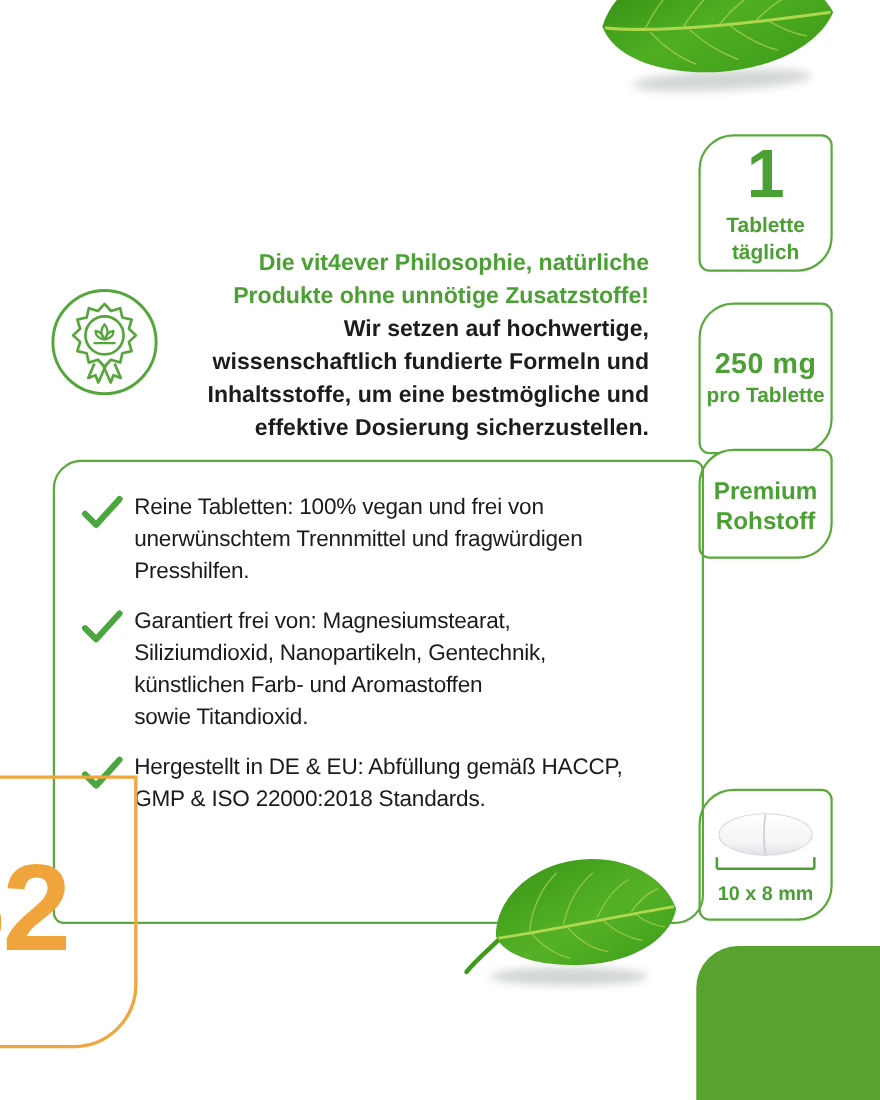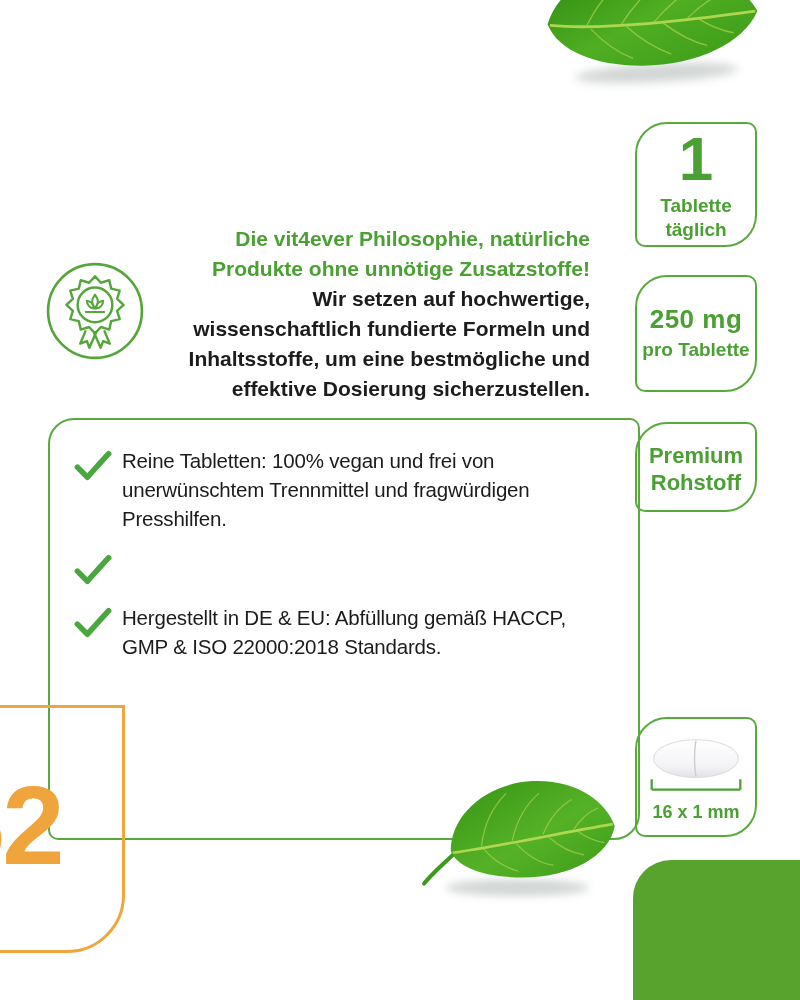--- a/index.html
+++ b/index.html
@@ -36,22 +36,22 @@
     position:absolute;left:635px;width:122px;box-sizing:border-box;
     border:2px solid #5aa93c;border-radius:32px 10px 32px 10px;
     display:flex;flex-direction:column;align-items:center;justify-content:center;
     text-align:center;background:#fff;
   }
   .card-value-xl{color:#4aa032;font-weight:800;font-size:62px;line-height:1;}
   .card-value-lg{color:#4aa032;font-weight:800;font-size:56px;line-height:1;}
   .card-value-md{color:#4aa032;font-weight:800;font-size:26px;line-height:1.1;letter-spacing:.5px;}
   .card-label{color:#4aa032;font-weight:700;font-size:19px;line-height:1.25;white-space:pre-line;margin-top:4px;}
   #card-daily{top:122px;height:125px;}
-  #card-dose{top:275px;height:117px;}
-  #card-quality{top:422px;height:90px;}
+  #card-dose{top:275px;height:138px;}
+  #card-quality{top:408px;height:100px;}
   #card-supply{top:570px;height:122px;}
   #card-size{top:717px;height:120px;padding-top:4px;}
   #card-size .card-label{margin-top:0;font-size:18px;}
 
   
   .orange-box{
     position:absolute;left:-60px;top:705px;width:185px;height:248px;
     border:3px solid #efa63d;border-radius:0 0 58px 0;box-sizing:border-box;z-index:2;
   }
   .orange-number{
@@ -132,20 +132,24 @@
         <path d="M3,15 L12,24 L31,3" stroke="#4aa63e" stroke-width="5" fill="none" stroke-linecap="round" stroke-linejoin="round"></path>
       </svg>
       <div class="check-text">Reine Tabletten: 100% vegan und frei von
 unerwünschtem Trennmittel und fragwürdigen
 Presshilfen.</div>
     </div>
     <div class="check-row">
       <svg width="38" height="32" viewBox="0 0 34 28">
         <path d="M3,15 L12,24 L31,3" stroke="#4aa63e" stroke-width="5" fill="none" stroke-linecap="round" stroke-linejoin="round"></path>
       </svg>
+      <div class="check-text">Garantiert frei von: Magnesiumstearat,
+Siliziumdioxid, Nanopartikeln, Gentechnik,
+künstlichen Farb- und Aromastoffen
+sowie Titandioxid.</div>
     </div>
     <div class="check-row">
       <svg width="38" height="32" viewBox="0 0 34 28">
         <path d="M3,15 L12,24 L31,3" stroke="#4aa63e" stroke-width="5" fill="none" stroke-linecap="round" stroke-linejoin="round"></path>
       </svg>
       <div class="check-text">Hergestellt in DE &amp; EU: Abfüllung gemäß HACCP,
 GMP &amp; ISO 22000:2018 Standards.</div>
     </div>
   </div>
 
@@ -176,21 +180,21 @@
         </linearGradient>
       </defs>
       <ellipse cx="55" cy="25" rx="45" ry="20" fill="url(#pg)" stroke="#d8d8dd" stroke-width="1"></ellipse>
       <path d="M55,6 C53,15 53,35 55,44" stroke="#cccdd2" stroke-width="1.5" fill="none"></path>
       <g stroke="#4aa032" stroke-width="2.4">
         <line x1="8" y1="58" x2="102" y2="58"></line>
         <line x1="8" y1="47" x2="8" y2="58"></line>
         <line x1="102" y1="47" x2="102" y2="58"></line>
       </g>
     </svg>
-    <div class="card-label">16 x 1 mm</div>
+    <div class="card-label">10 x 8 mm</div>
   </div>
 
   <div class="orange-box"></div>
   <div class="orange-number">62</div>
 
   <svg class="leaf-b" viewBox="0 0 200 130">
     <defs>
       <linearGradient id="lg2" x1="0" y1="0" x2="1" y2="1">
         <stop offset="0" stop-color="#379314"></stop>
           <stop offset=".55" stop-color="#55b227"></stop>

